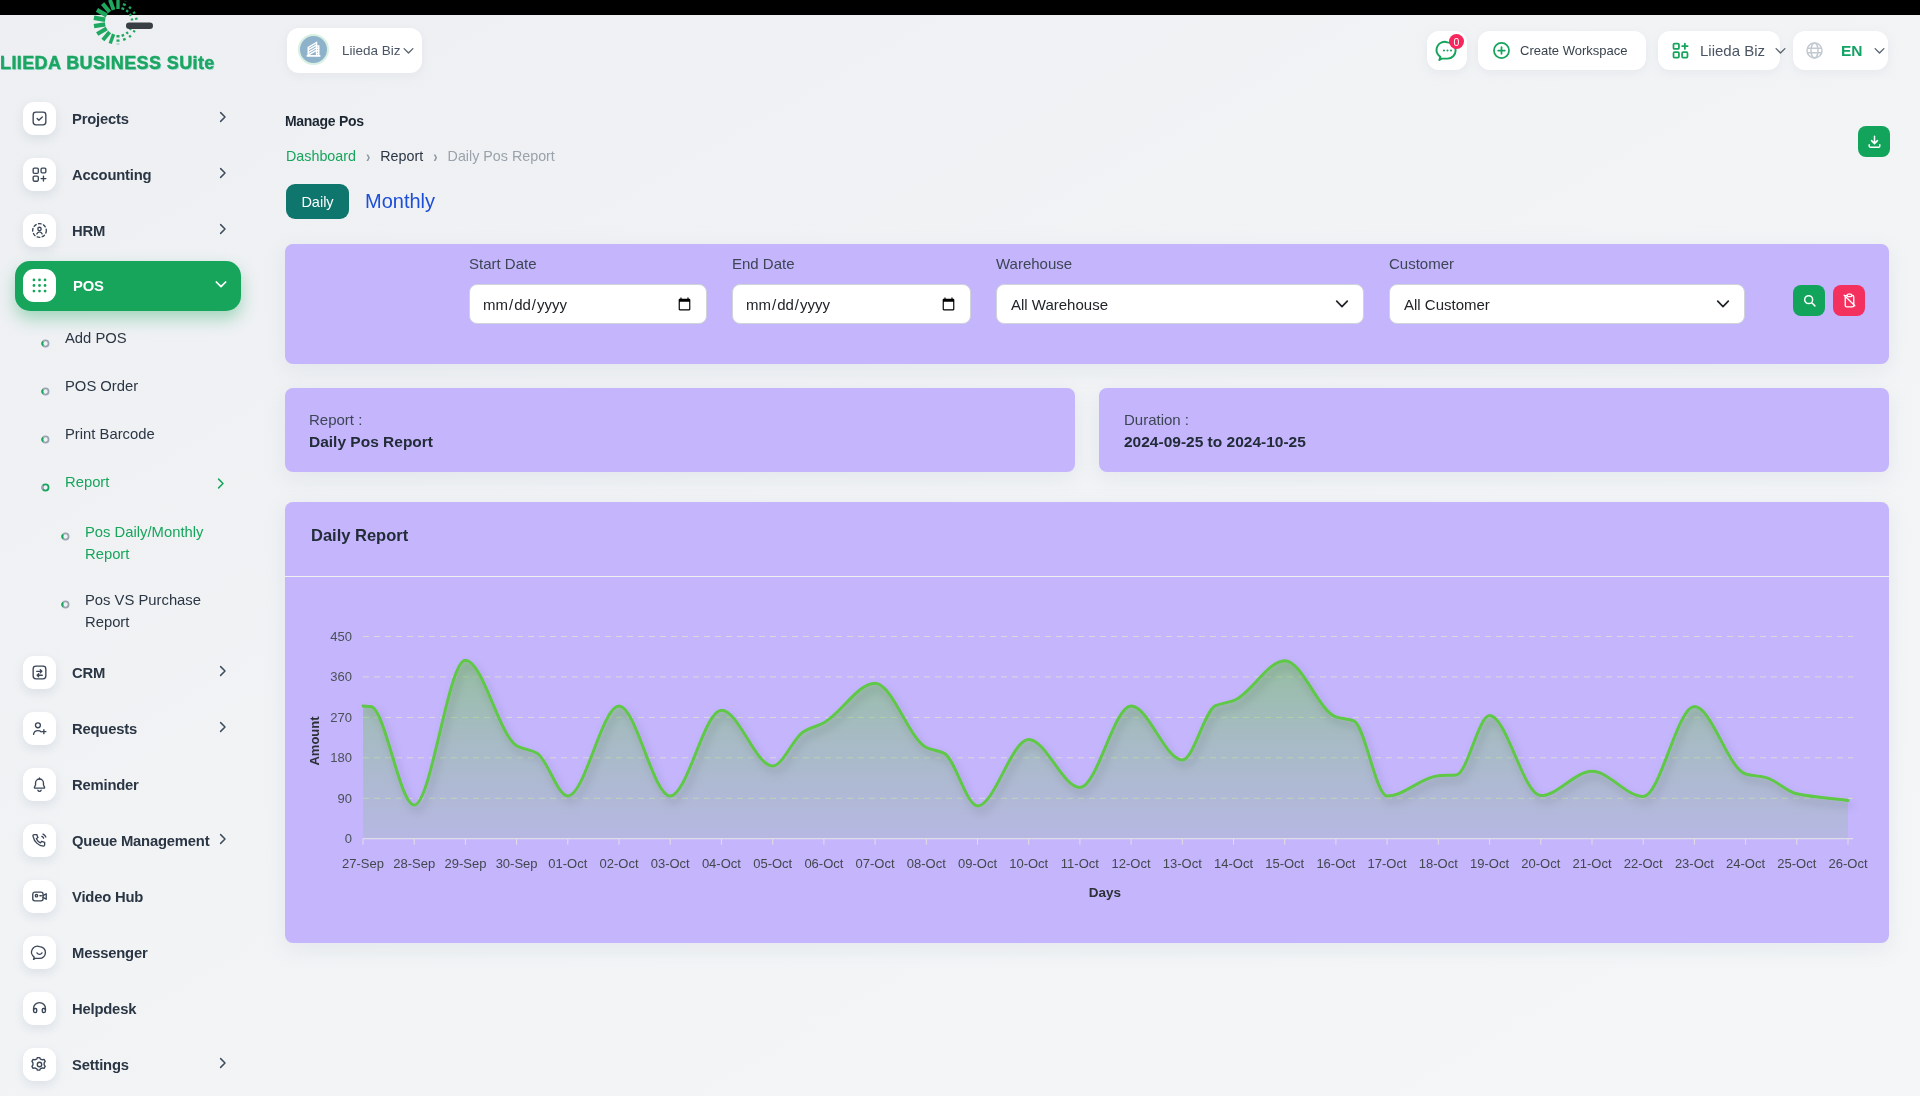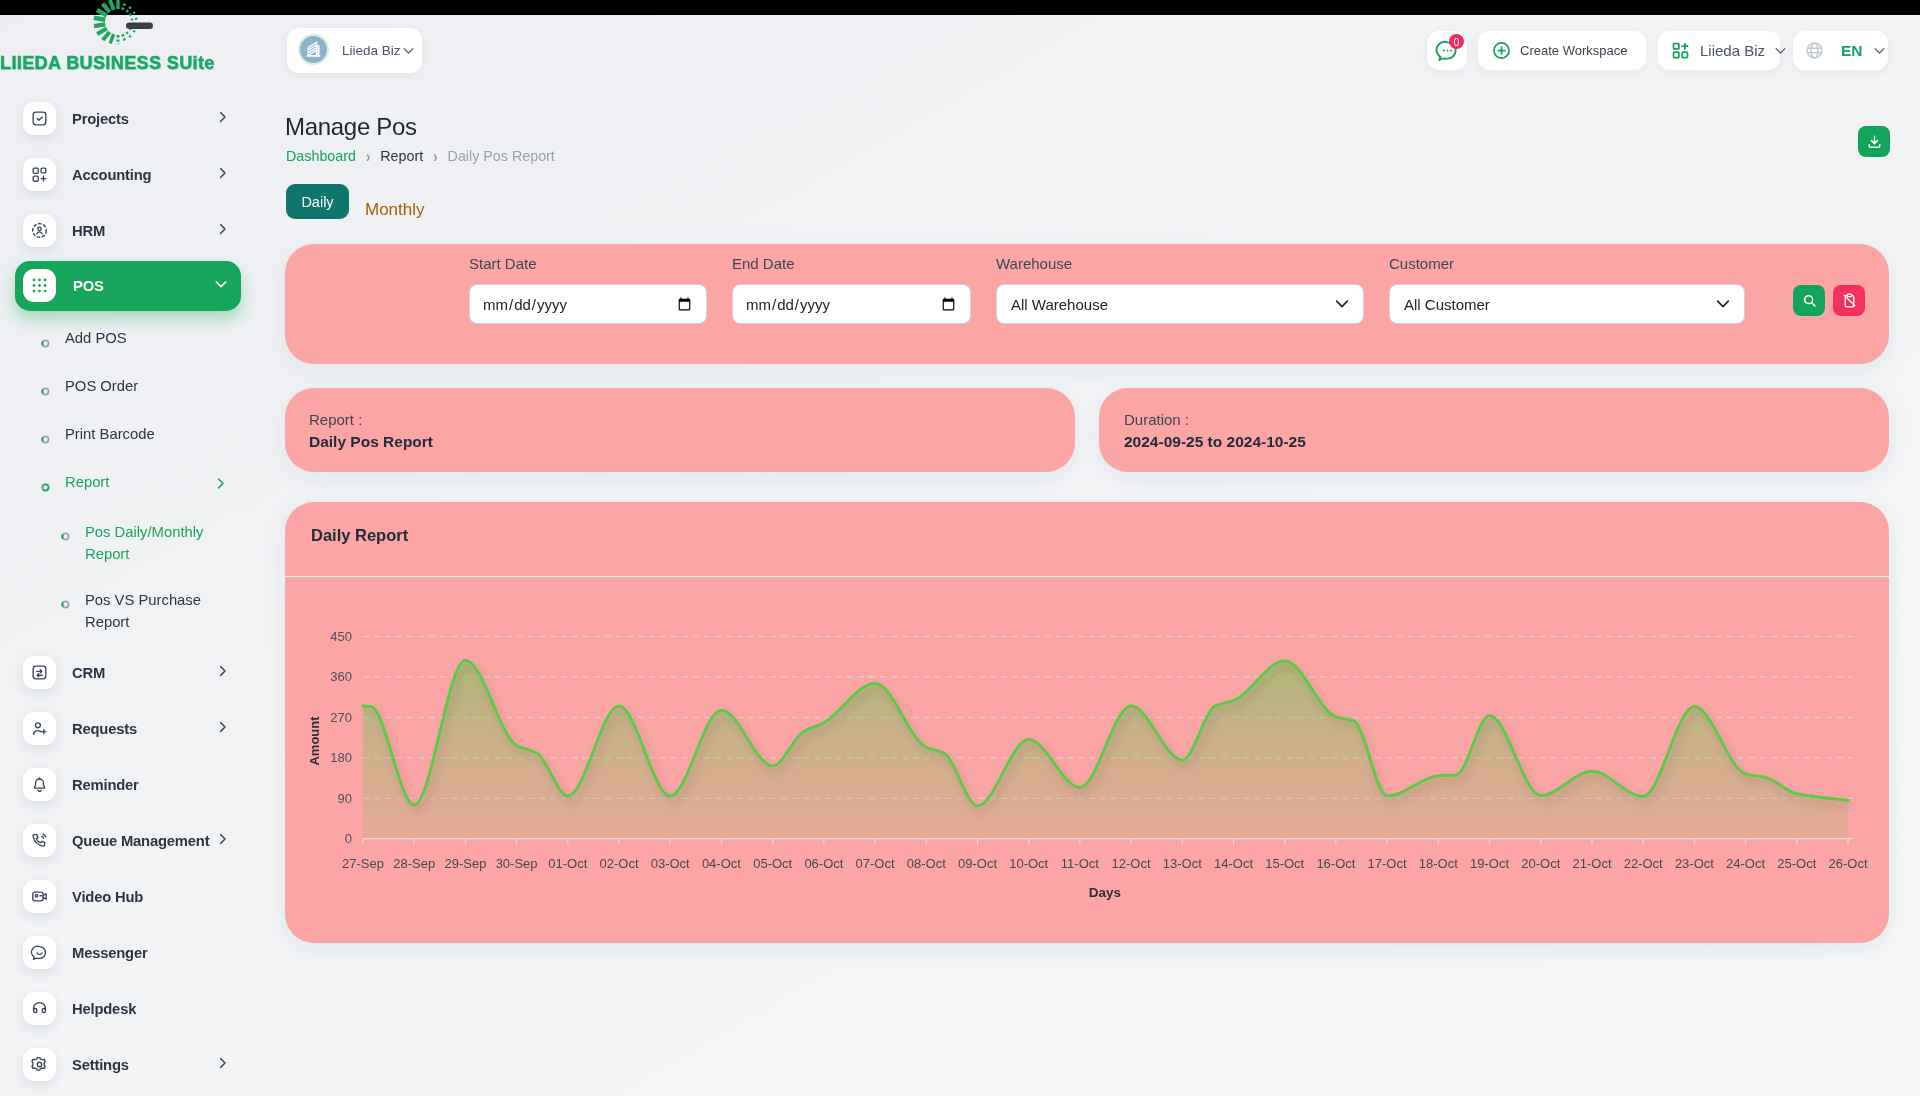--- a/index.html
+++ b/index.html
@@ -10,28 +10,28 @@
 .sb-box{position:absolute;left:23px;top:11px;width:33px;height:33px;background:#fff;border-radius:11px;box-shadow:0 4px 10px rgba(150,163,181,.22);display:flex;align-items:center;justify-content:center}
 .sb-label{position:absolute;left:72px;top:50%;transform:translateY(-50%);font-size:14.8px;font-weight:600;letter-spacing:-.2px;color:#2b3644}
 .sb-chev{position:absolute;right:30px;top:50%;transform:translateY(-50%)}
 .sb-active{position:absolute;left:15px;width:226px;height:50px;background:#17a55c;border-radius:15px;box-shadow:0 8px 16px rgba(23,165,92,.35)}
 .sb-active .sb-box{left:8px;top:8px;box-shadow:none}
 .sb-active .sb-label{color:#fff}
 .sub-item{position:absolute;font-size:14.8px;color:#2b3644}
 .sub-dot{position:absolute;left:41px;width:8px;height:8px}
 .green{color:#17a55c}
 .topchip{position:absolute;background:#fff;border-radius:12px;box-shadow:0 3px 10px rgba(160,172,188,.13);display:flex;align-items:center;white-space:nowrap}
-.h-title{position:absolute;left:285px;top:113px;font-size:24px;font-weight:normal;letter-spacing:-.3px;color:#1d2733}
+.h-title{position:absolute;left:285px;top:113px;font-size:14px;font-weight:bold;letter-spacing:-.3px;color:#1d2733}
 .crumbs{position:absolute;left:286px;top:148px;font-size:14.3px;color:#2b3644;display:flex;align-items:center;gap:10px}
 .crumbs .sep{color:#8d97a1;font-size:13px;font-weight:bold;transform:scaleY(1.3)}
 .crumbs .muted{color:#9aa2ab}
 .btn-daily{position:absolute;left:286px;top:184px;width:63px;height:35px;background:#0f766e;color:#fff;font-size:14.5px;border-radius:9px;display:flex;align-items:center;justify-content:center}
-.btn-monthly{position:absolute;left:365px;top:192px;height:35px;color:#a16207;font-size:17px;display:flex;align-items:center}
+.btn-monthly{position:absolute;left:365px;top:184px;height:35px;color:#1d4ed8;font-size:20px;display:flex;align-items:center}
 .btn-dl{position:absolute;left:1858px;top:126px;width:32px;height:31px;background:#12a45b;border-radius:8px;display:flex;align-items:center;justify-content:center}
-.card{position:absolute;background:#fca5a5;border-radius:29px;box-shadow:0 6px 20px rgba(164,177,194,.16)}
+.card{position:absolute;background:#c4b5fd;border-radius:8px;box-shadow:0 6px 20px rgba(164,177,194,.16)}
 .flabel{position:absolute;top:27px;font-size:15px;color:#3c4654}
 .fctrl{position:absolute;top:56px;height:40px;border:1px solid #ced4da;border-radius:8px;background:#fff;font-size:15px;color:#212529;font-family:"Liberation Sans",sans-serif}
 select.fctrl{-webkit-appearance:none;appearance:none;padding:0 14px}.selarrow{position:absolute;top:68px;pointer-events:none}
 input.fctrl{padding:0 12px}
 .sqbtn{position:absolute;top:57px;width:32px;height:31px;border-radius:8px;display:flex;align-items:center;justify-content:center}
 .ic{display:block}
 </style></head><body>
 <div class="topstrip"></div>
 <div class="logo"><svg width="72" height="72" viewBox="0 0 72 72">
       <line x1="36.0" y1="23.0" x2="36.0" y2="13.2" stroke="#1ea860" stroke-width="3.4"></line>

